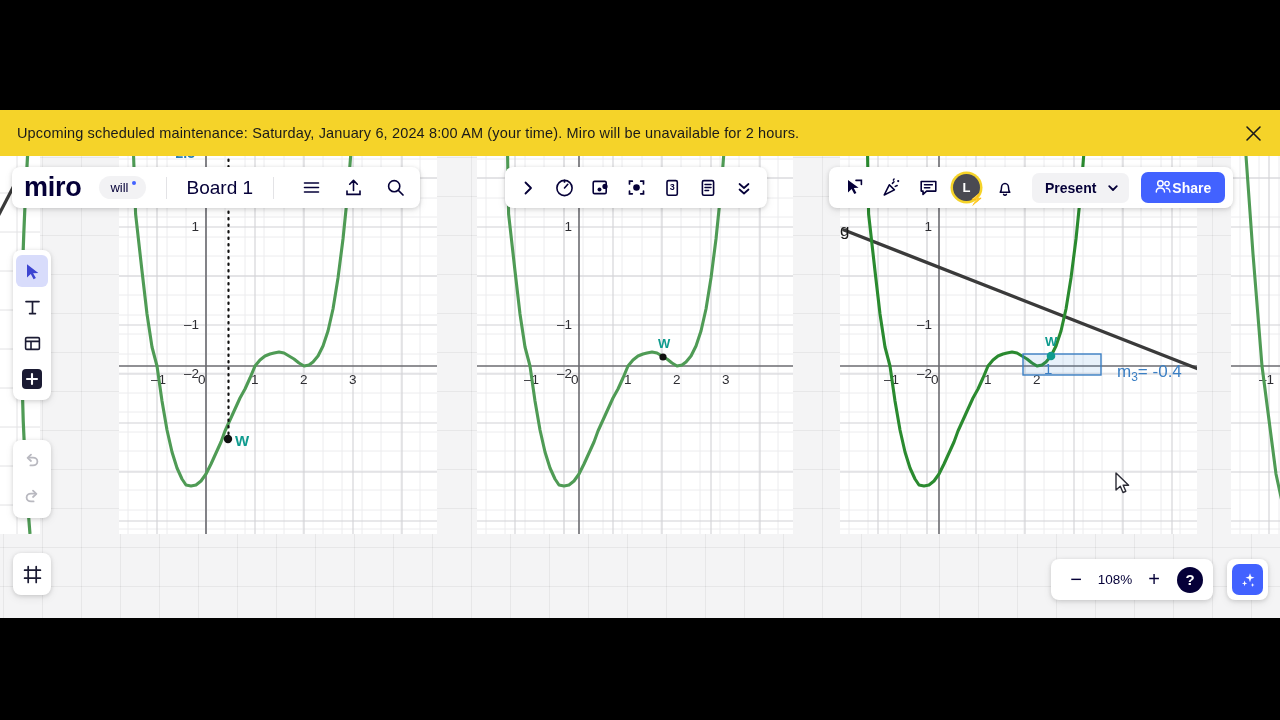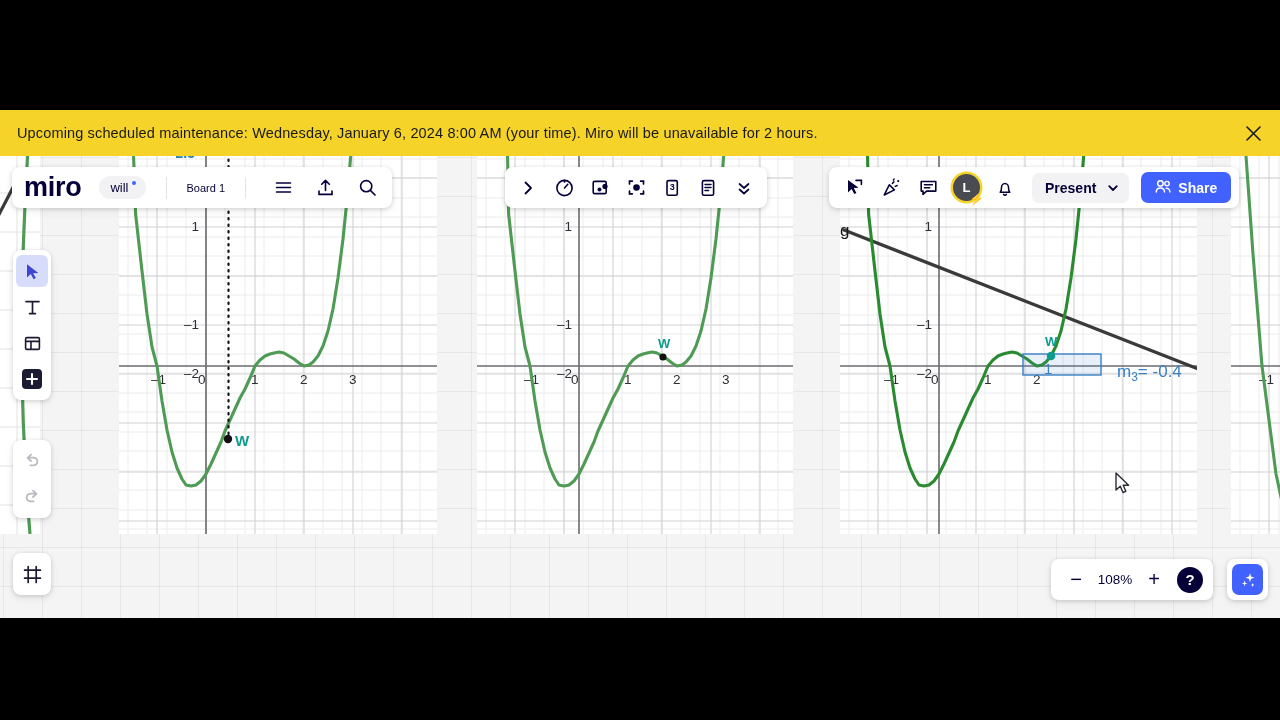--- a/index.html
+++ b/index.html
@@ -68,21 +68,21 @@
     z-index: 40;
   }
   .miro-logo { font-size: 27px; font-weight: 700; letter-spacing: -.01em; color: #050038; line-height: 1; margin-right: 10px; }
   .free-pill {
     display: flex; align-items: center; gap: 3px;
     background: #f2f2f4; border-radius: 12px; padding: 4px 10px 4px 11px;
     font-size: 13px; color: #050038; cursor: pointer;
   }
   .free-pill .dot { width: 4px; height: 4px; border-radius: 50%; background: #4262ff; position: relative; top: -5px; }
   .tl-sep { width: 1px; height: 22px; background: #e3e3e6; margin: 0 12px; }
-  .board-name { font-size: 11px; color: #050038; cursor: pointer; white-space: nowrap; }
+  .board-name { font-size: 19px; color: #050038; cursor: pointer; white-space: nowrap; }
   .ticon { width: 34px; height: 34px; display: flex; align-items: center; justify-content: center; cursor: pointer; border-radius: 6px; }
 
   
   #tc-bar {
     position: absolute; left: 505px; top: 57px;
     height: 41px; background: #fff; border-radius: 8px;
     box-shadow: 0 1px 4px rgba(0,0,0,.14), 0 3px 10px rgba(0,0,0,.07);
     display: flex; align-items: center; padding: 0 6px; gap: 2px;
     z-index: 40;
   }
@@ -102,21 +102,21 @@
     margin: 0 5px;
   }
   .avatar .bolt { position: absolute; right: -4px; bottom: -4px; font-size: 12px; color: #f5c518; line-height: 1; }
   .present-grp {
     display: flex; align-items: center; background: #f2f2f4; border-radius: 7px;
     height: 30px; margin-left: 7px; cursor: pointer; text-align: right;
   }
   .present-grp .lbl { font-size: 14px; font-weight: 600; color: #050038; padding: 0 9px 0 13px; }
   .present-grp .car { padding: 0 10px 0 2px; display: flex; align-items: center; }
   .share-btn {
-    display: flex; align-items: center; gap: 6px;
+    display: flex; align-items: center; 
     background: #4262ff; color: #fff; border-radius: 7px; height: 31px;
     padding: 0 14px; font-size: 14px; font-weight: 600; margin-left: 9px; cursor: pointer;
   }
 
   
   .rail {
     position: absolute; left: 13px;
     width: 38px; background: #fff; border-radius: 8px;
     box-shadow: 0 1px 4px rgba(0,0,0,.14), 0 3px 10px rgba(0,0,0,.07);
     display: flex; flex-direction: column; align-items: center;
@@ -157,21 +157,21 @@
   #mouse-cursor { position: absolute; z-index: 55; pointer-events: none; }
 </style>
 </head>
 <body>
 
 <div id="root">
 
   <div id="app">
 
     <div id="banner">
-      <div class="btext">Upcoming scheduled maintenance: Wednesday, January 6, 2024 8:00 AM (your time). Miro will be unavailable for 2 hours.</div>
+      <div class="btext">Upcoming scheduled maintenance: Saturday, January 6, 2024 8:00 AM (your time). Miro will be unavailable for 2 hours.</div>
       <div class="bclose">
         <svg width="17" height="17" viewBox="0 0 17 17">
             <path d="M2 2 L15 15 M15 2 L2 15" stroke="#1a1a1a" stroke-width="1.6" fill="none" stroke-linecap="round"></path>
           </svg>
       </div>
     </div>
 
     <div id="canvas">
       <div class="gridbg"></div>
 

